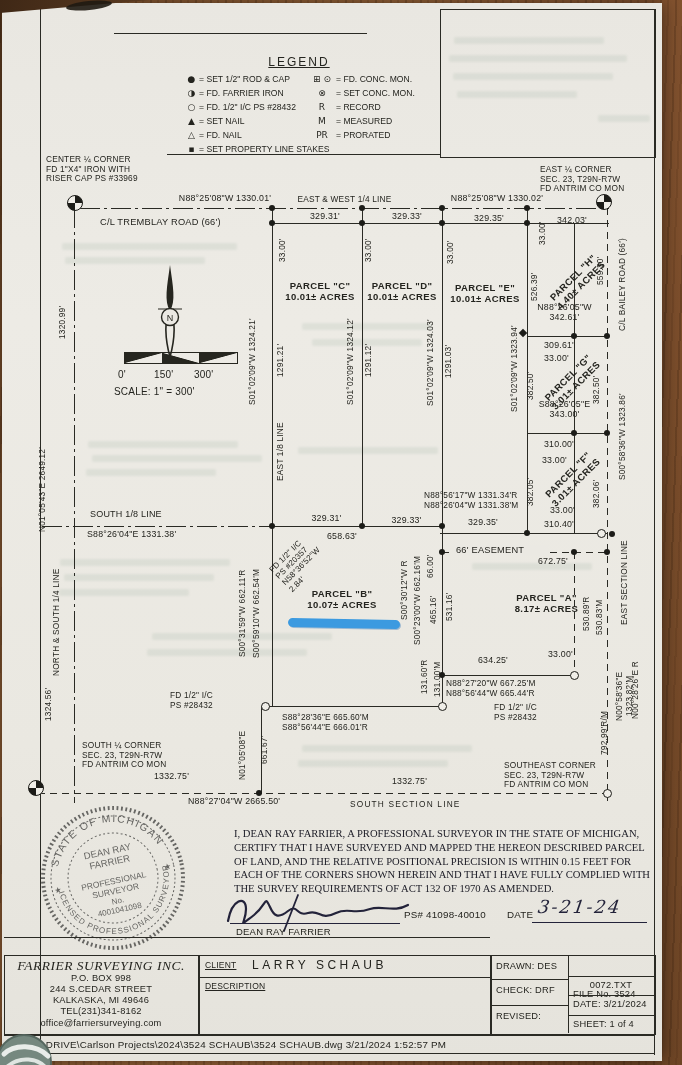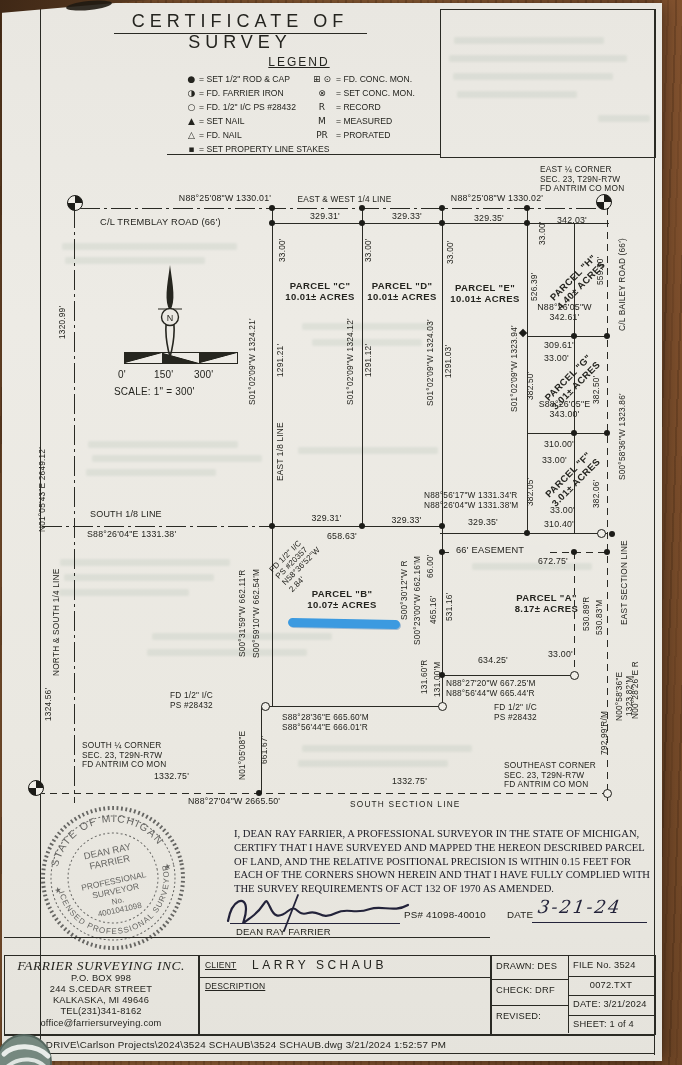--- a/index.html
+++ b/index.html
@@ -67,21 +67,20 @@
     <div class="ghost" style="left:145px;top:646px;width:160px"></div>
     <div class="ghost" style="left:300px;top:742px;width:170px"></div>
     <div class="ghost" style="left:296px;top:757px;width:150px"></div>
     <div class="ghost" style="left:470px;top:560px;width:120px"></div>
 
     <div class="ln lnV" style="left:38px;top:6px;height:1046px"></div>
     <div class="ln lnV" style="left:652px;top:6px;height:1046px"></div>
     <div class="box" style="left:438px;top:6px;width:214px;height:147px"></div>
     <div class="ln lnH" style="left:165px;top:151px;width:273px"></div>
 
-    <div id="title">CERTIFICATE OF SURVEY</div>
     <div class="ln lnH" style="left:112px;top:30px;width:253px"></div>
 
     <div id="legend-title">LEGEND</div>
     <div class="li" style="left:182px;top:71px"><span class="ic">●</span><span>= SET 1/2" ROD &amp; CAP</span></div>
     <div class="li" style="left:182px;top:85px"><span class="ic">◑</span><span>= FD. FARRIER IRON</span></div>
     <div class="li" style="left:182px;top:99px"><span class="ic">○</span><span>= FD. 1/2" I/C PS #28432</span></div>
     <div class="li" style="left:182px;top:113px"><span class="ic">▲</span><span>= SET NAIL</span></div>
     <div class="li" style="left:182px;top:127px"><span class="ic">△</span><span>= FD. NAIL</span></div>
     <div class="li" style="left:182px;top:141px"><span class="ic">▪</span><span>= SET PROPERTY LINE STAKES</span></div>
     <div class="li" style="left:306px;top:71px"><span class="ic" style="min-width:28px">⊞ ⊙</span><span>= FD. CONC. MON.</span></div>
@@ -136,20 +135,23 @@
     <div class="dot" style="left:610px;top:531px"></div>
     <div class="dot" style="left:572px;top:549px"></div>
     <div class="dot" style="left:605px;top:549px"></div>
     <div class="dot" style="left:440px;top:672px"></div>
     <div class="oc" style="left:572px;top:672px"></div>
     <div class="oc" style="left:263px;top:703px"></div>
     <div class="oc" style="left:440px;top:703px"></div>
     <div class="dot" style="left:257px;top:790px"></div>
     <div class="dia" style="left:521px;top:330px"></div>
 
+    <div class="lbl" style="left:44px;top:152px;width:138px">CENTER ¼ CORNER
+FD 1"X4" IRON WITH
+RISER CAP PS #33969</div>
     <div class="lbl" style="left:538px;top:162px;width:125px">EAST ¼ CORNER
 SEC. 23, T29N-R7W
 FD ANTRIM CO MON</div>
     <div class="lbl" style="left:80px;top:738px;width:165px">SOUTH ¼ CORNER
 SEC. 23, T29N-R7W
 FD ANTRIM CO MON</div>
     <div class="lbl" style="left:502px;top:758px;width:122px">SOUTHEAST CORNER
 SEC. 23, T29N-R7W
 FD ANTRIM CO MON</div>
 
@@ -331,21 +333,21 @@
     <div class="tb" id="client-name" style="left:250px;top:955px;width:230px">LARRY SCHAUB</div>
     <div class="ln lnH" style="left:196px;top:974px;width:292px"></div>
     <div class="tb ul" style="left:203px;top:978px;width:70px;font-size:8.5px">DESCRIPTION</div>
     <div class="box" style="left:488px;top:952px;width:164px;height:78px"></div>
     <div class="ln lnV" style="left:566px;top:952px;height:78px"></div>
     <div class="tb" style="left:494px;top:958px;width:70px">DRAWN: DES</div>
     <div class="ln lnH" style="left:488px;top:976px;width:78px"></div>
     <div class="tb" style="left:494px;top:982px;width:70px">CHECK: DRF</div>
     <div class="ln lnH" style="left:488px;top:1002px;width:78px"></div>
     <div class="tb" style="left:494px;top:1008px;width:70px">REVISED:</div>
-    <div class="tb" style="left:571px;top:957px;width:92px">FILE No. 3524</div>
+    <div class="tb" style="left:571px;top:986px;width:92px">FILE No. 3524</div>
     <div class="ln lnH" style="left:566px;top:973px;width:86px"></div>
     <div class="tb c" style="left:566px;top:977px;width:86px">0072.TXT</div>
     <div class="ln lnH" style="left:566px;top:992px;width:86px"></div>
     <div class="tb" style="left:571px;top:996px;width:82px">DATE: 3/21/2024</div>
     <div class="ln lnH" style="left:566px;top:1012px;width:86px"></div>
     <div class="tb" style="left:571px;top:1016px;width:82px">SHEET: 1 of 4</div>
 
     <div class="ln lnH" style="left:2px;top:1032px;width:650px"></div>
     <div class="tb" style="left:16px;top:1036px;width:560px;font-size:9.8px;white-space:nowrap">DATA DRIVE\Carlson Projects\2024\3524 SCHAUB\3524 SCHAUB.dwg   3/21/2024 1:52:57 PM</div>
     <div class="ln lnH" style="left:2px;top:1050px;width:650px"></div>

